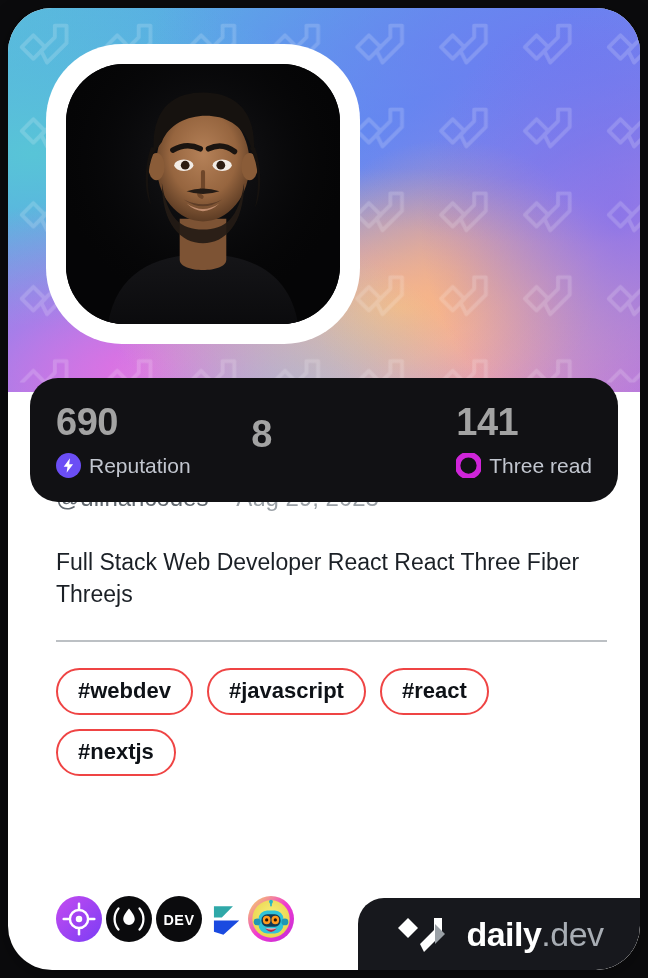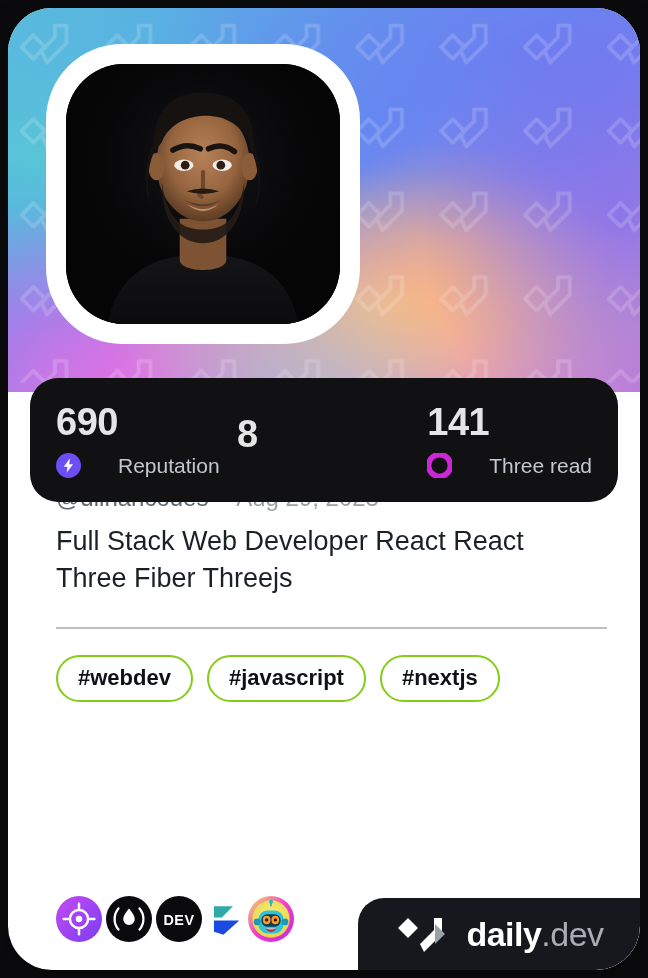--- a/index.html
+++ b/index.html
@@ -80,34 +80,33 @@
     width: 588px;
     height: 124px;
     background: #111114;
     border-radius: 28px;
     display: flex;
     align-items: center;
     padding: 0 26px;
   }
   .stat { display: flex; flex-direction: column; justify-content: center; }
   .stat-value {
-    color: #e5e5e5;
+    color: #a3a3a3;
     font-size: 38px;
     font-weight: bold;
     line-height: 1;
     letter-spacing: -0.5px;
     margin-bottom: 12px;
   }
   .stat-label-row { display: flex; align-items: center; gap: 8px; }
   .stat-label {
     color: #c2c6cf;
     font-size: 21px;
     line-height: 1;
     white-space: nowrap;
-    margin-left: 29px;
   }
   .stat-ico { width: 25px; height: 25px; flex: none; display: block; }
   #stat-rep { width: 200px; }
   #stat-streak { width: 210px; }
   #stat-posts { width: auto; }
 
   
   #body { padding: 36px 48px 0 48px; }
 
   #display-name {
@@ -123,43 +122,43 @@
     align-items: baseline;
     gap: 10px;
     font-size: 24px;
     line-height: 1.2;
   }
   #handle { color: #60676e; }
   #meta-dot { color: #8b9096; font-size: 22px; }
   #joined { color: #9aa0a6; }
 
   #bio {
-    margin-top: 10px;
-    font-size: 27px;
+    margin-top: 34px;
+    font-size: 23px;
     line-height: 1.38;
     color: #1b2026;
     max-width: 540px;
   }
 
   #divider {
     margin-top: 30px;
     height: 2px;
     background: #bcc0c4;
     width: 551px;
   }
 
   
   #tags {
     margin-top: 26px;
     display: flex;
     flex-wrap: wrap;
     gap: 14px;
   }
   .tag {
-    border: 2px solid #84cc16;
+    border: 2px solid #ef4444;
     border-radius: 999px;
     padding: 10px 20px 11px 20px;
     font-size: 22px;
     font-weight: bold;
     color: #0e1217;
     line-height: 1;
     background: #fff;
     white-space: nowrap;
   }
 
@@ -311,20 +310,21 @@
       <span id="joined">Aug 29, 2023</span>
     </div>
 
     <div id="bio">Full Stack Web Developer React React Three Fiber Threejs</div>
 
     <div id="divider"></div>
 
     <div id="tags">
       <span class="tag">#webdev</span>
       <span class="tag">#javascript</span>
+      <span class="tag">#react</span>
       <span class="tag">#nextjs</span>
     </div>
   </div>
 
   <div id="footer">
 
     <div id="badges">
 
       <svg class="badge" viewBox="0 0 48 48" aria-hidden="true">
         <defs>

